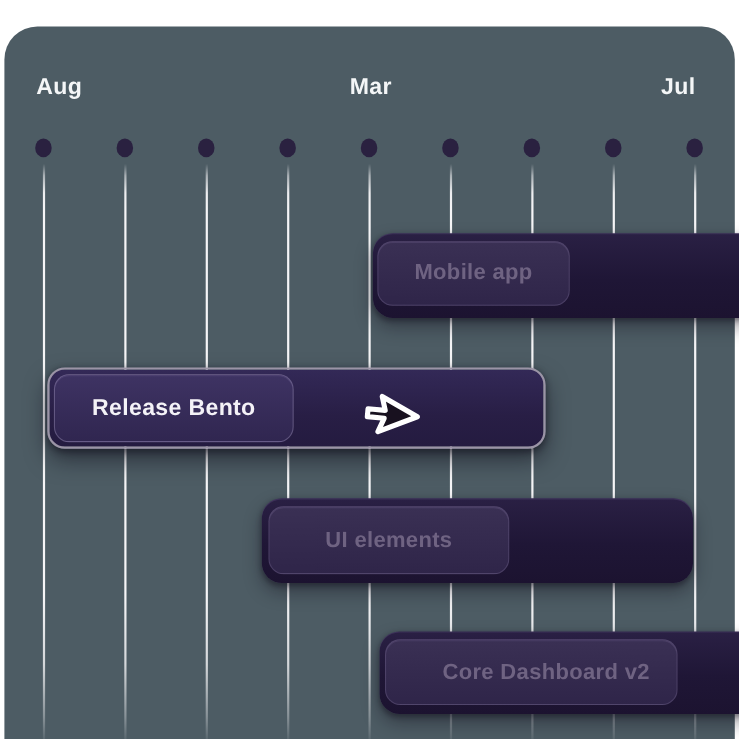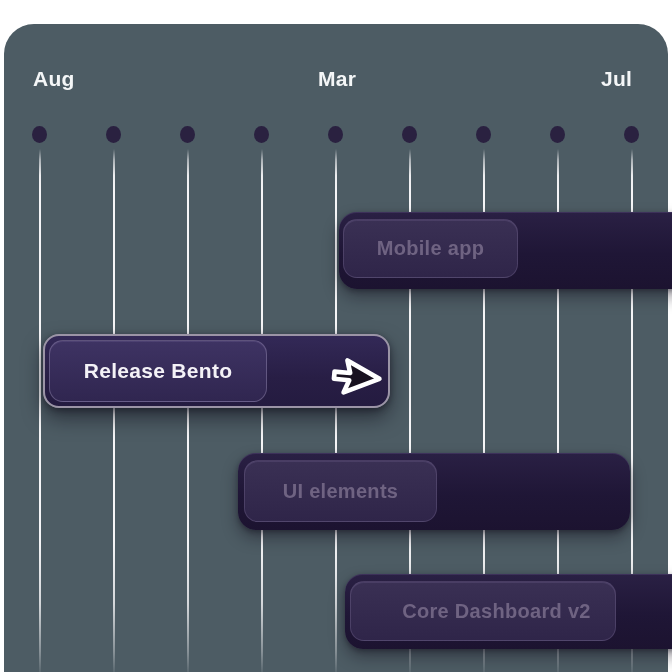--- a/index.html
+++ b/index.html
@@ -46,21 +46,21 @@
   }
 
   
   .bar{
     position:absolute;z-index:3;box-sizing:border-box;
     background:linear-gradient(180deg,#2a2044 0%,#1f1636 55%,#1c1330 100%);
     box-shadow:0 8px 16px rgba(12,9,22,.38),0 2px 5px rgba(12,9,22,.35),
                inset 0 1px 0 rgba(130,110,170,.22);
   }
   .bar-mobile      {left:339px;right:-12px;top:196px;height:77px;border-radius:18px 0 0 18px;}
-  .bar-release     {left:43px;width:347px;top:318px;height:74px;border-radius:16px;
+  .bar-release     {left:43px;width:453px;top:318px;height:74px;border-radius:16px;
                     border:2px solid #9b94a6;
                     background:linear-gradient(180deg,#332957 0%,#281e45 60%,#241b40 100%);
                     box-shadow:0 10px 20px rgba(10,8,20,.5),0 2px 6px rgba(10,8,20,.4);text-align:right;}
   .bar-ui          {left:238px;width:392px;top:437px;height:77px;border-radius:18px;}
   .bar-core        {left:345px;right:-12px;top:558px;height:75px;border-radius:18px 0 0 18px;}
 
   
   .pill{
     position:absolute;box-sizing:border-box;display:flex;align-items:center;justify-content:center;
     background:linear-gradient(180deg,#3a3054 0%,#2f2549 100%);
@@ -68,21 +68,21 @@
     border-radius:14px;
     box-shadow:inset 0 1px 0 rgba(170,150,200,.15);
     font-weight:700;font-size:20px;letter-spacing:.3px;color:#6f6382;
     white-space:nowrap;
   }
   .bar-mobile  .pill{left:4px;top:7px;width:175px;height:59px;}
   .bar-release .pill{left:4px;top:4px;width:218px;height:62px;
                      background:linear-gradient(180deg,#3e3363 0%,#302650 100%);
                      border:1px solid rgba(180,168,205,.35);
                      color:#f4f2f7;font-size:21px;}
-  .bar-ui      .pill{left:6px;top:7px;width:193px;height:62px;justify-content:center;}
+  .bar-ui      .pill{left:6px;top:7px;width:219px;height:62px;justify-content:center;}
   .bar-core    .pill{left:5px;top:7px;width:266px;height:60px;padding-left:27px;}
 
   
   .cursor{
     position:absolute;left:328px;top:338px;width:56px;height:56px;z-index:4;
     pointer-events:none;
   }
 </style>
 </head>
 <body>

